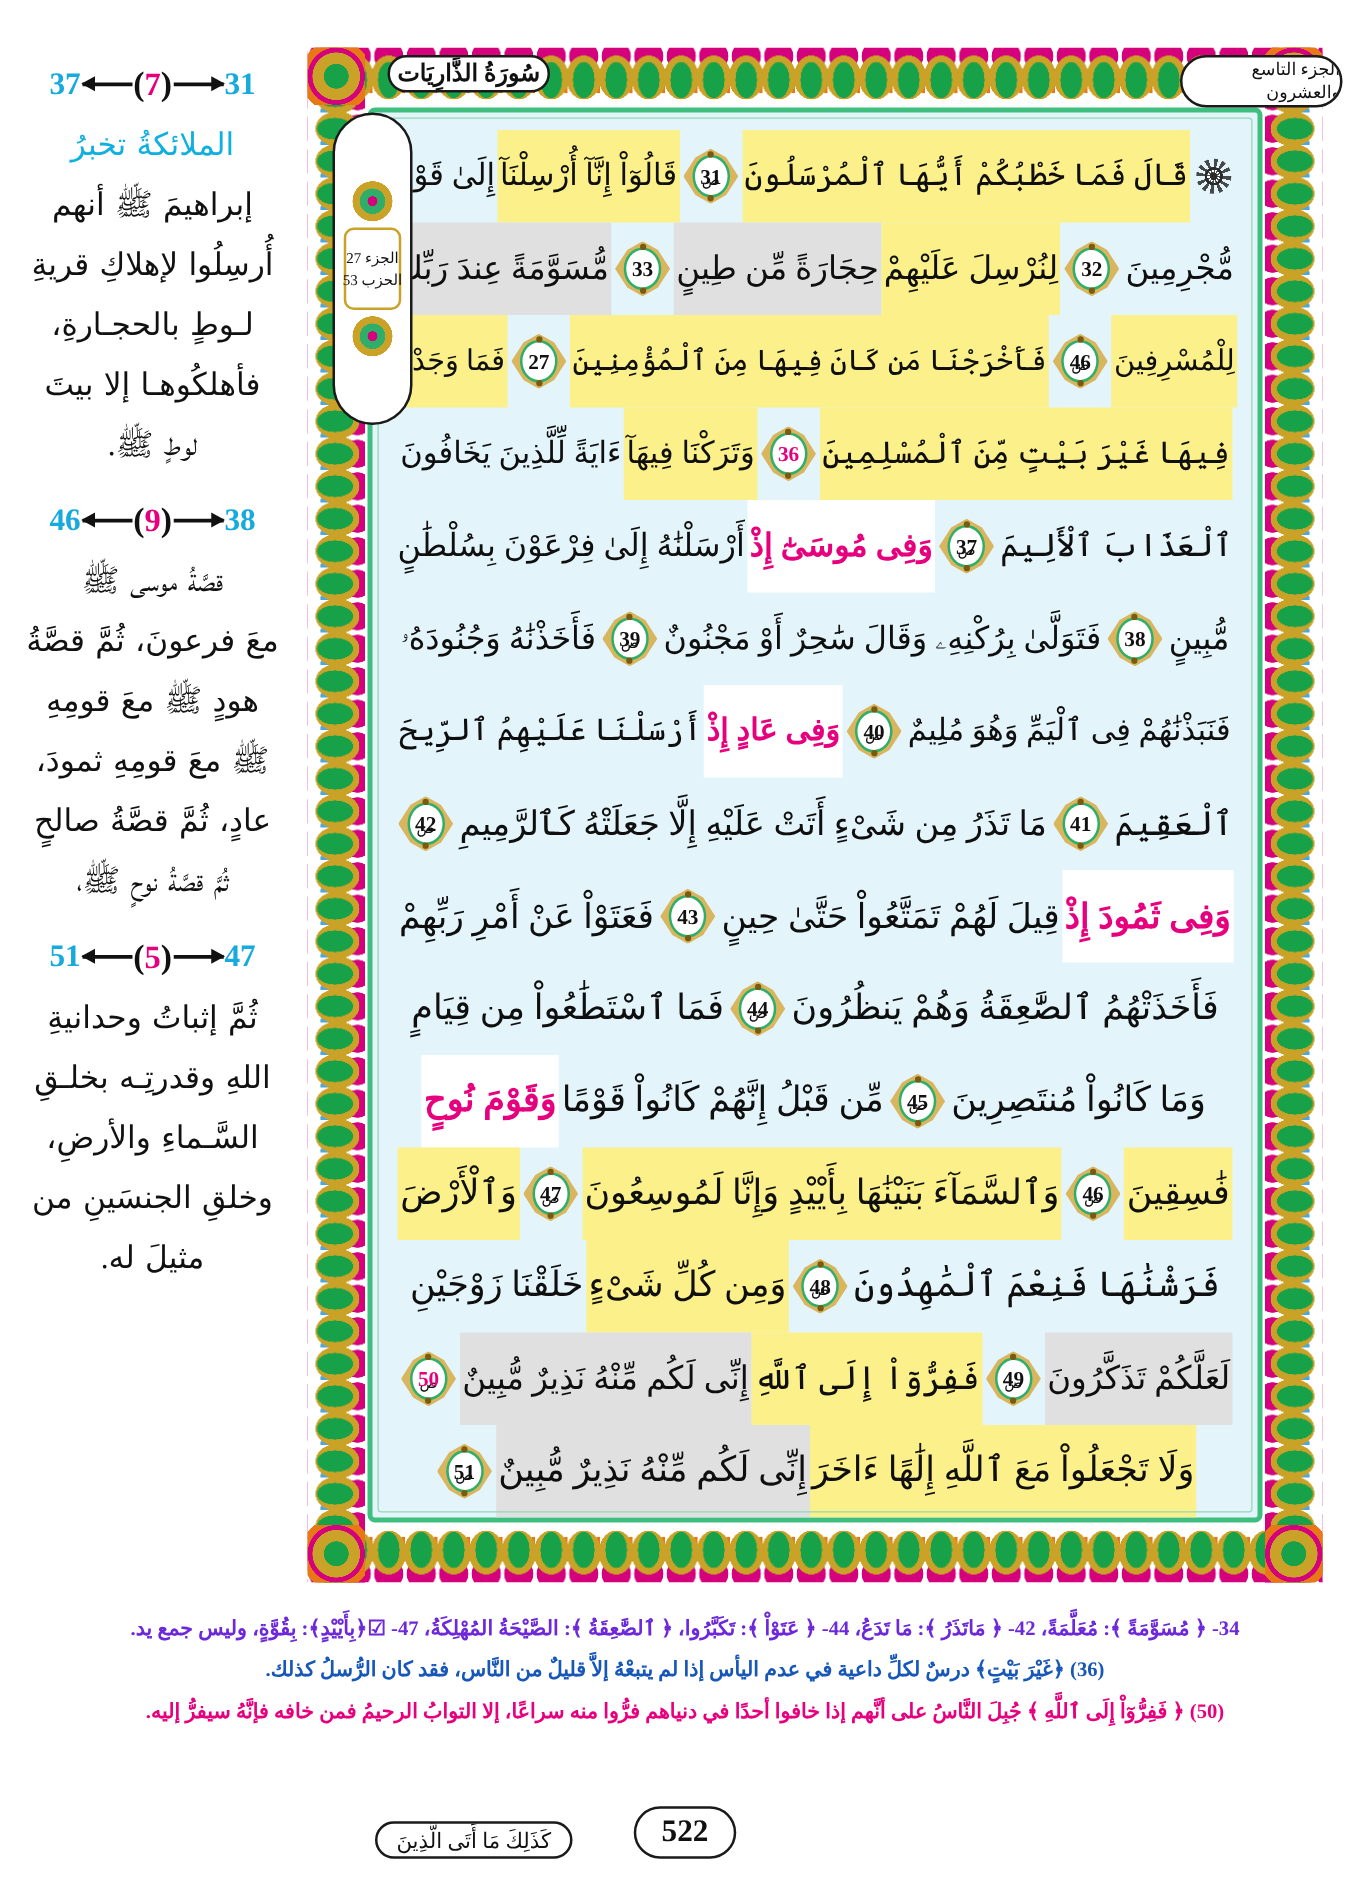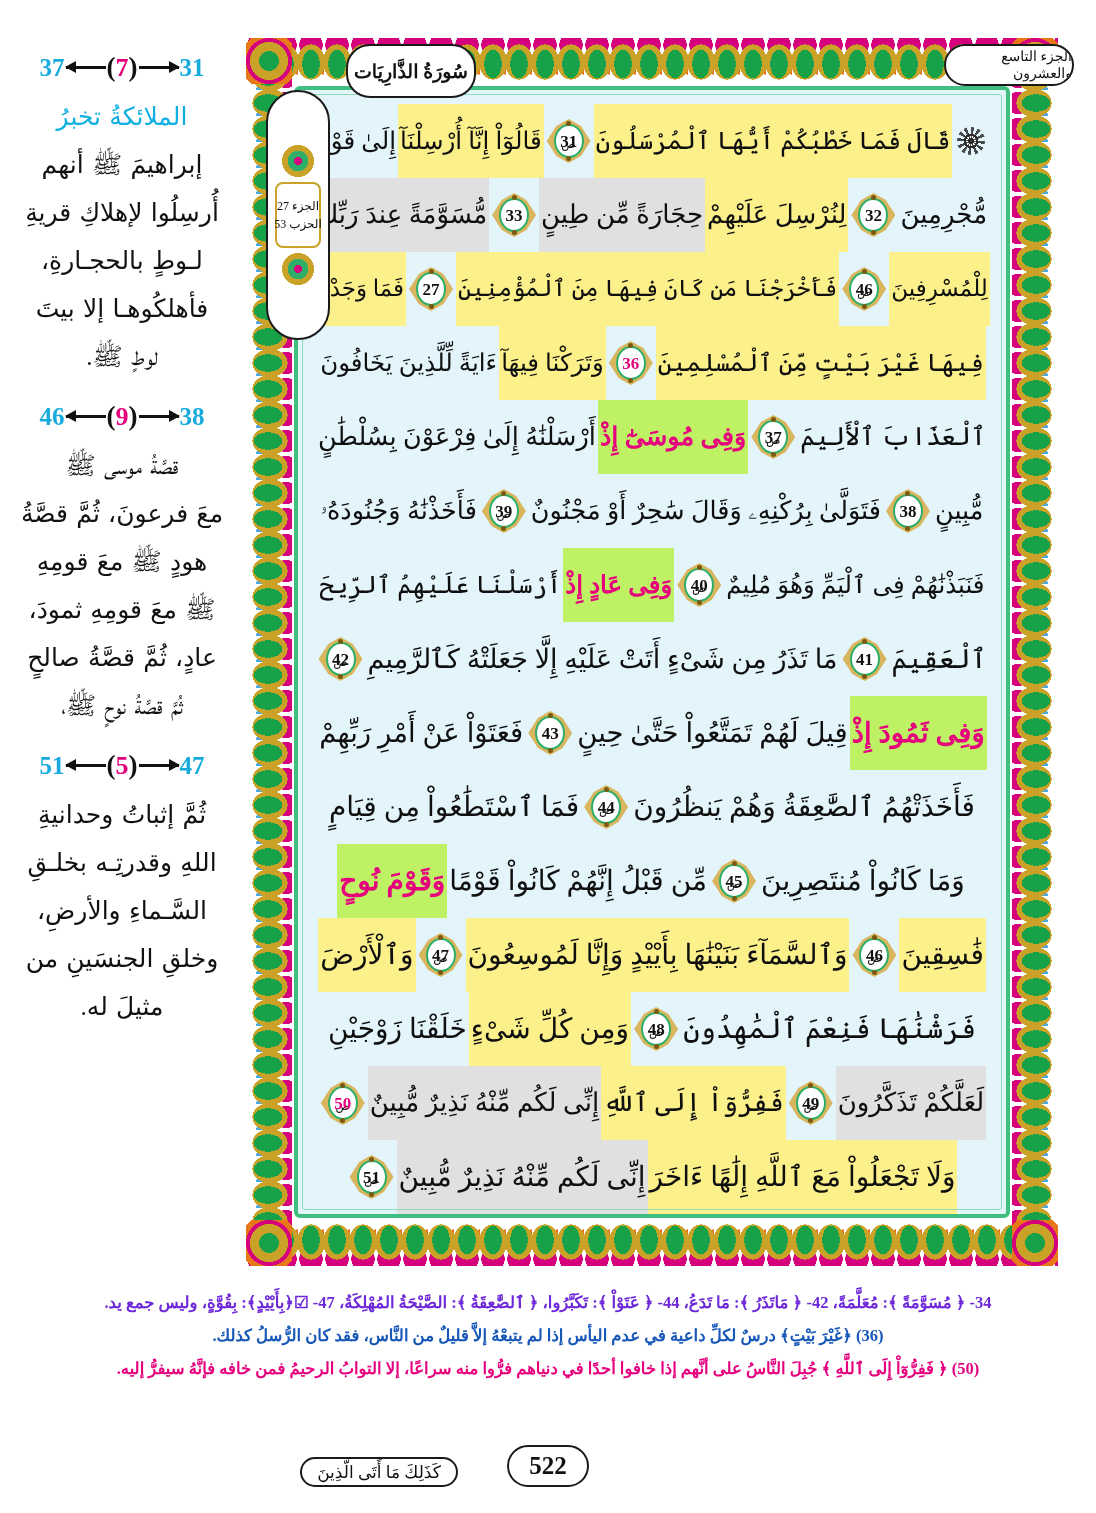--- a/index.html
+++ b/index.html
@@ -152,21 +152,21 @@
     color: #0f0f0f;
     direction: rtl;
     display: flex;
     align-items: center;
     justify-content: center;
     gap: 0px;
     overflow: hidden;
   }
   .seg { padding: 1px 2px; border-radius: 1px; }
   .seg.hl-yellow { background: #fbf08a; }
-  .seg.hl-pink   { background: #bef264; }
+  .seg.hl-pink   { background: #ffffff; }
   .seg.hl-gray   { background: #e0e0e0; }
   .seg.hl-none   { background: transparent; }
 
   
   .ayah-num {
     display: inline-flex;
     align-items: center;
     justify-content: center;
     position: relative;
     width: 44px; height: 44px;
@@ -242,22 +242,22 @@
     border-radius: 24px;
     display: flex; align-items: center; justify-content: center;
     z-index: 5;
     font-family: "Liberation Serif", "DejaVu Serif", serif;
     direction: rtl;
     color: #111;
     overflow: hidden;
   }
   #surah-medallion {
     left: 310px; top: 44px;
-    width: 130px; height: 54px;
-    font-size: 19px; font-weight: bold; margin-left: 36px;
+    width: 130px; height: 30px;
+    font-size: 19px; font-weight: bold;
   }
   #juz-medallion {
     right: 22px; top: 44px;
     width: 130px; height: 42px;
     font-size: 14px;
   }
   #page-medallion {
     left: 50%; transform: translateX(-50%);
     bottom: 26px;
     width: 82px; height: 42px;

